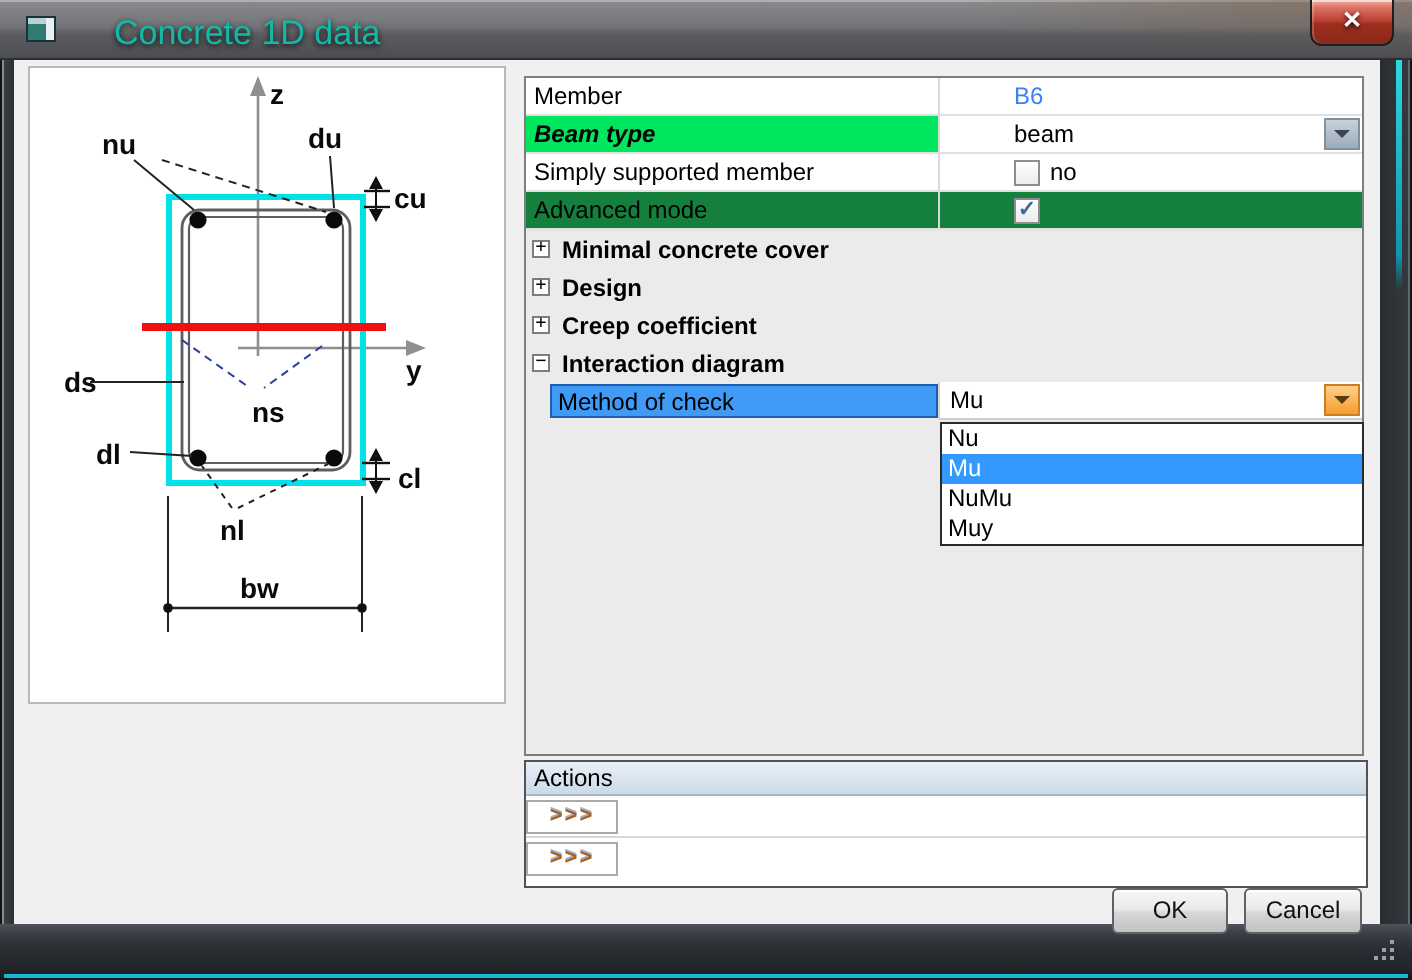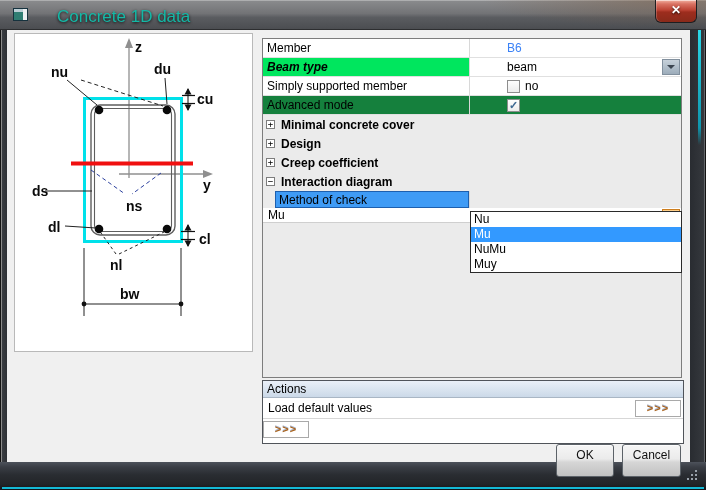--- a/index.html
+++ b/index.html
@@ -60,21 +60,21 @@
   .dd-btn .tri { width:0; height:0; border-left:4px solid transparent; border-right:4px solid transparent;
     border-top:4px solid #3b4550; margin:5px auto 0; }
   .dd-btn.orange { background:linear-gradient(#ffd08c,#f59c2c); border-color:#cd7e1e; }
   .dd-btn.orange .tri { border-top-color:#5b3a10; }
   .cbx { width:13px; height:13px; border:1px solid #8d8d8d; background:linear-gradient(#fefefe,#ececec);
     font-size:11px; line-height:10px; text-align:center; color:#3f6a93; font-weight:bold; margin-right:5px; }
   .pg-group { height:19px; display:flex; align-items:center; font-weight:bold; font-size:12px; color:#000; }
   .expander { width:9px; height:9px; border:1px solid #7d7d7d; background:#fff; font-size:9px; line-height:7px;
     text-align:center; margin-left:3px; margin-right:6px; font-weight:normal;
     font-family:"DejaVu Sans Mono", monospace; cursor:pointer; }
-  .pg-method { height:19px; display:flex; align-items:stretch; font-size:12px;flex-direction:column; }
+  .pg-method { height:19px; display:flex; align-items:stretch; font-size:12px; }
   .pg-method .labelwrap { width:207px; border-right:1px solid #d8d8d8; display:flex; align-items:center; }
   .sel-cell { margin-left:12px; flex:1; height:17px; background:#3f9bf5; border:1px solid #1d5fae;
     display:flex; align-items:center; padding-left:3px; color:#000; }
   .pg-method .valuewrap { flex:1; background:#fff; position:relative; display:flex; align-items:center;
     padding-left:5px; border-bottom:1px solid #cfcfcf; }
   .dropdown-popup { position:absolute; left:207px; top:172px; width:212px; background:#fff;
     border:1px solid #2a2a2a; z-index:15; }
   .dd-item { height:15px; font-size:12px; line-height:15px; padding-left:3px; color:#000; cursor:pointer; }
   .dd-item.selected { background:#3399ff; color:#fff; }
 
@@ -84,21 +84,21 @@
   .actions-header { height:17px; background:linear-gradient(#eaf0f8,#cbd9e8); font-weight:normal; font-size:12px;
     line-height:17px; padding-left:4px; border-bottom:1px solid #a9b6c4; color:#000; }
   .action-row { height:21px; display:flex; align-items:center; border-bottom:1px solid #d7d7d7; font-size:12px; }
   .action-row:last-child { border-bottom:none; }
   .action-label { flex:1; padding-left:5px; color:#000; }
   .action-btn { width:46px; height:17px; margin-right:2px; border:1px solid #a9a9a9; background:#fff;
     font-weight:bold; font-size:11px; letter-spacing:1px; color:#a8621d; text-align:center; line-height:15px;
     cursor:pointer; text-shadow:0 -1px 0 rgba(48,86,150,.45); }
 
   
-  .btn { position:absolute; top:444px; height:33px; border:1px solid #5c6268; border-radius:3px;
+  .btn { position:absolute; top:444px; height:23px; border:1px solid #5c6268; border-radius:3px;
     background:linear-gradient(#f6f6f6,#ebebeb 45%,#d6d6d6 55%,#c1c1c1);
     box-shadow: inset 0 1px 0 #fdfdfd; font-size:12px; color:#111; text-align:center; line-height:21px;
     z-index:20; cursor:pointer; font-family:"Liberation Sans", sans-serif; }
   .btn-ok { left:556px; width:58px; }
   .btn-cancel { left:622px; width:59px; }
 </style>
 </head>
 <body>
 
 <div class="window">
@@ -249,21 +249,20 @@
       <div class="dd-item">Nu</div>
       <div class="dd-item selected">Mu</div>
       <div class="dd-item">NuMu</div>
       <div class="dd-item">Muy</div>
     </div>
   </div>
 
   <div class="actions-panel">
     <div class="actions-header">Actions</div>
     <div class="action-row">
-      <div class="action-label">Load default values</div>
       <div class="action-btn">&gt;&gt;&gt;</div>
     </div>
     <div class="action-row">
       <div class="action-btn">&gt;&gt;&gt;</div>
     </div>
   </div>
 
   <div class="btn btn-ok">OK</div>
   <div class="btn btn-cancel">Cancel</div>
 

